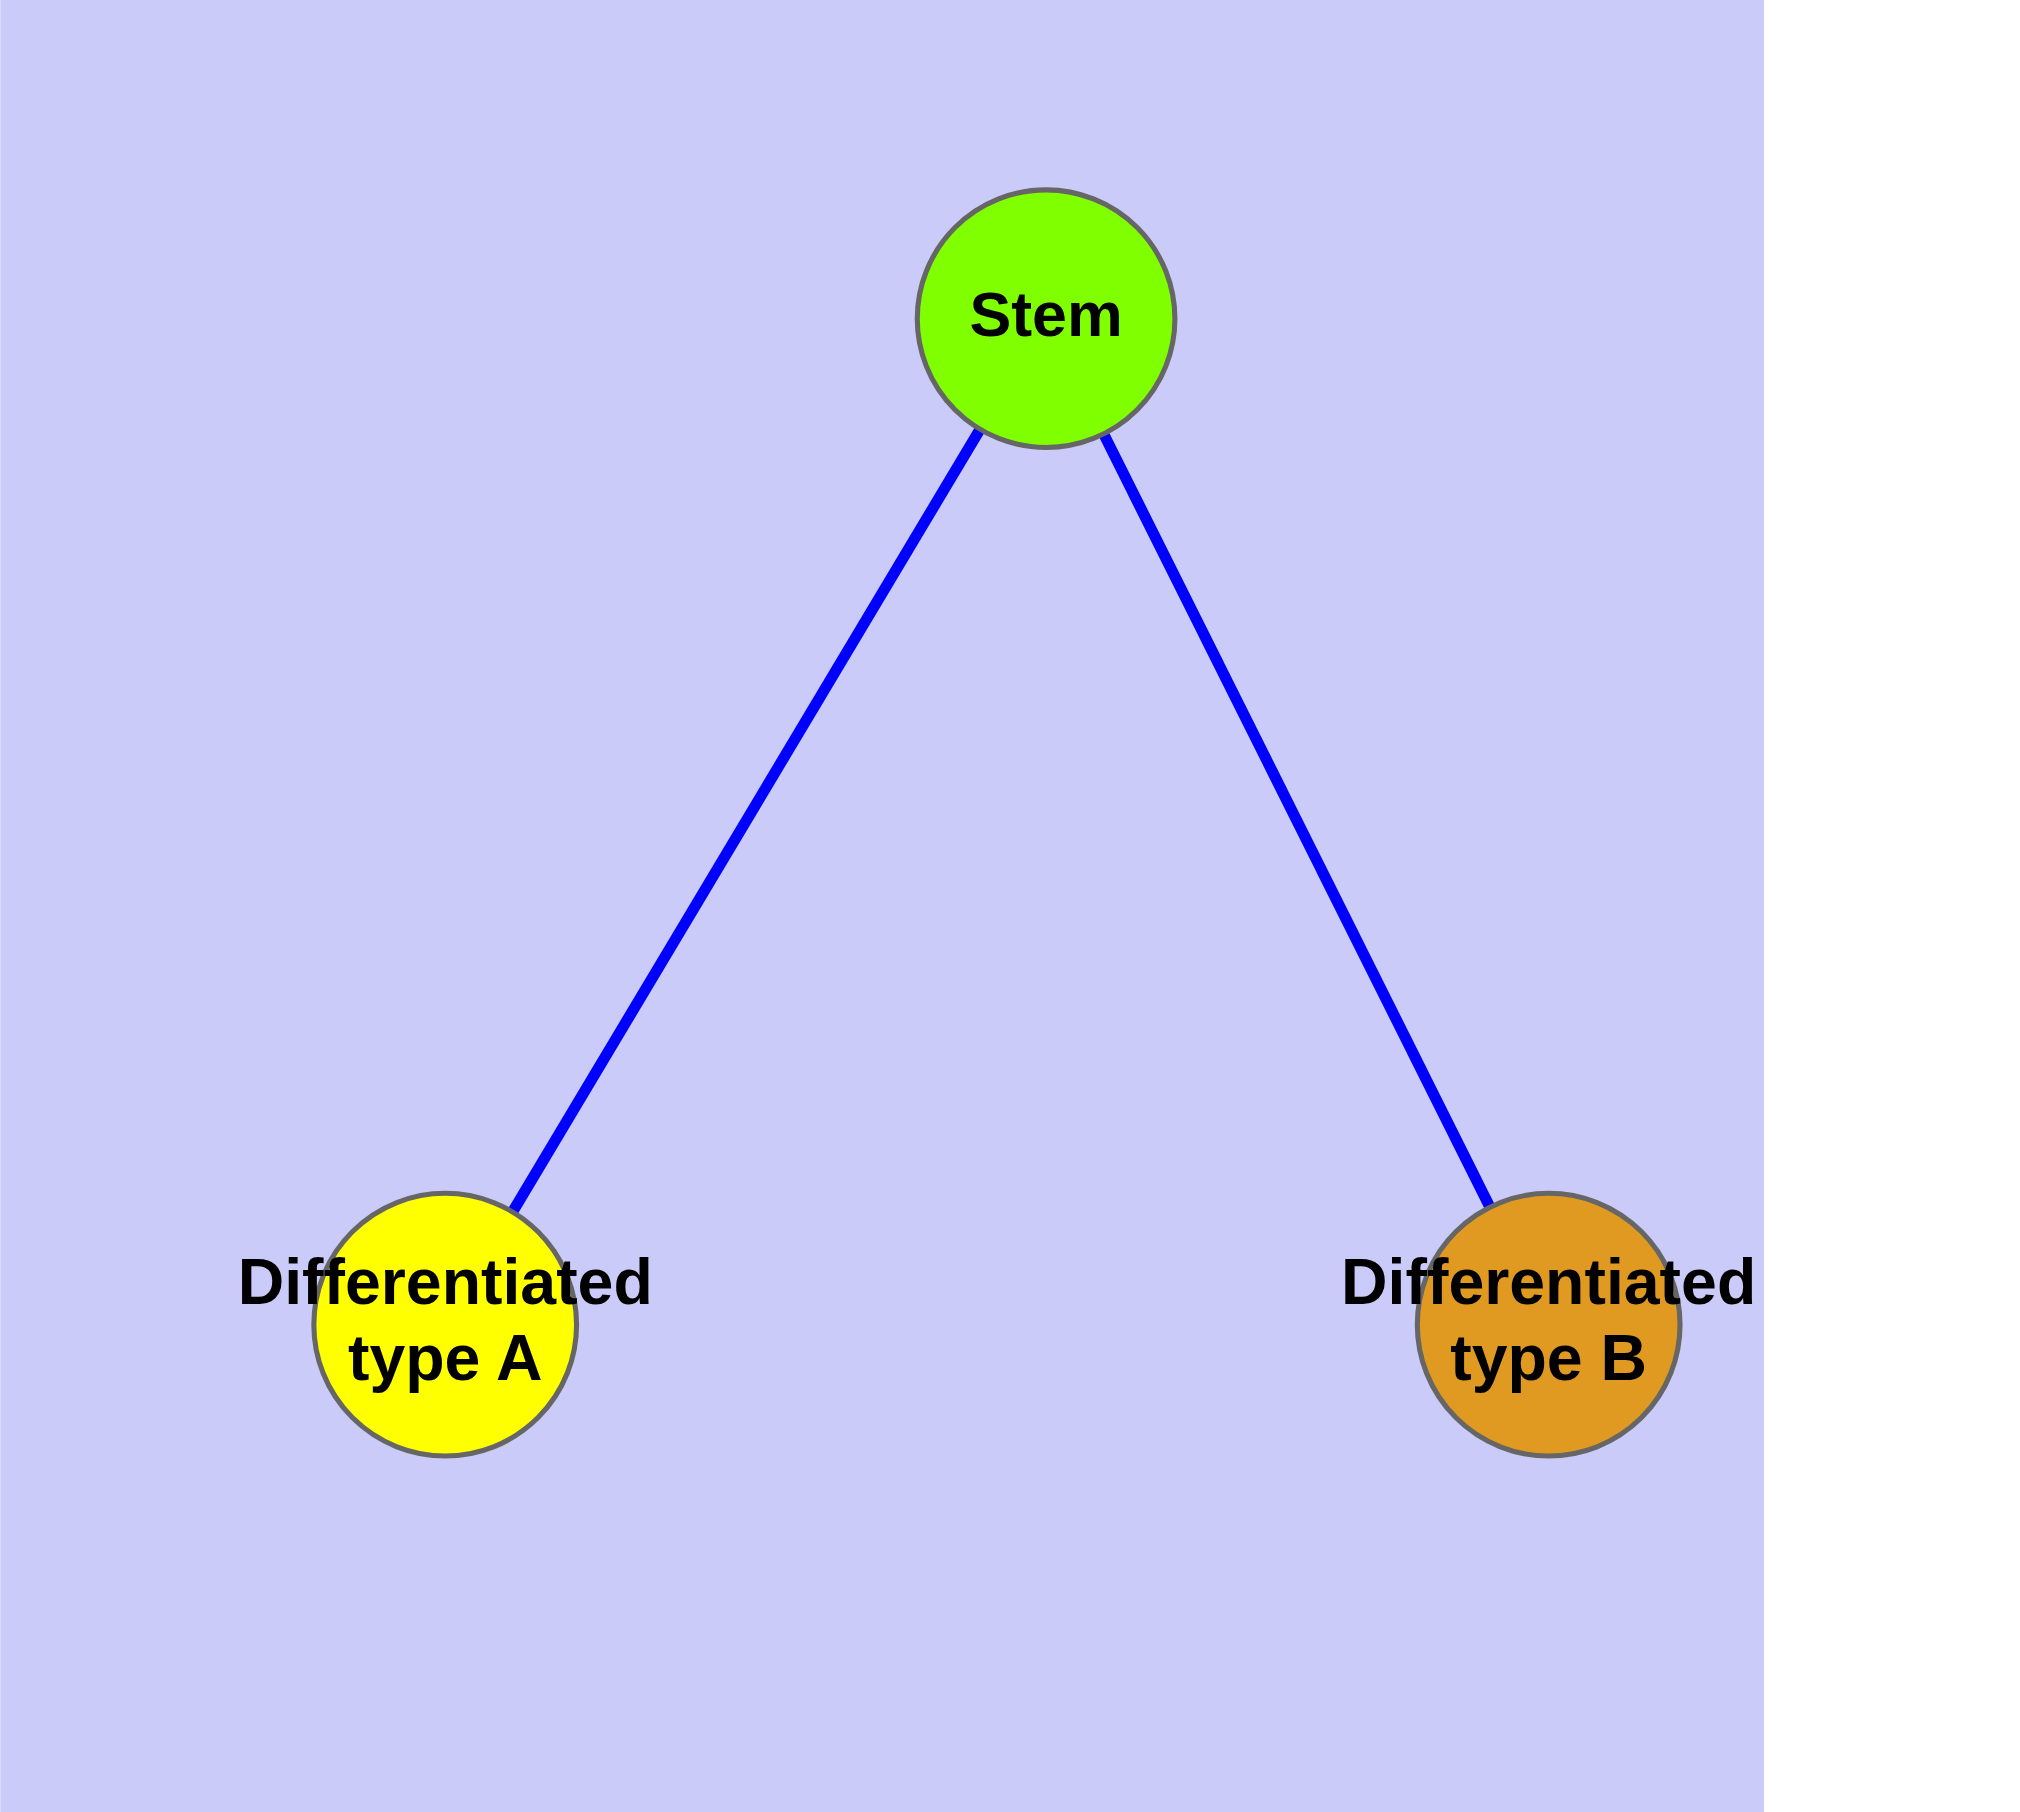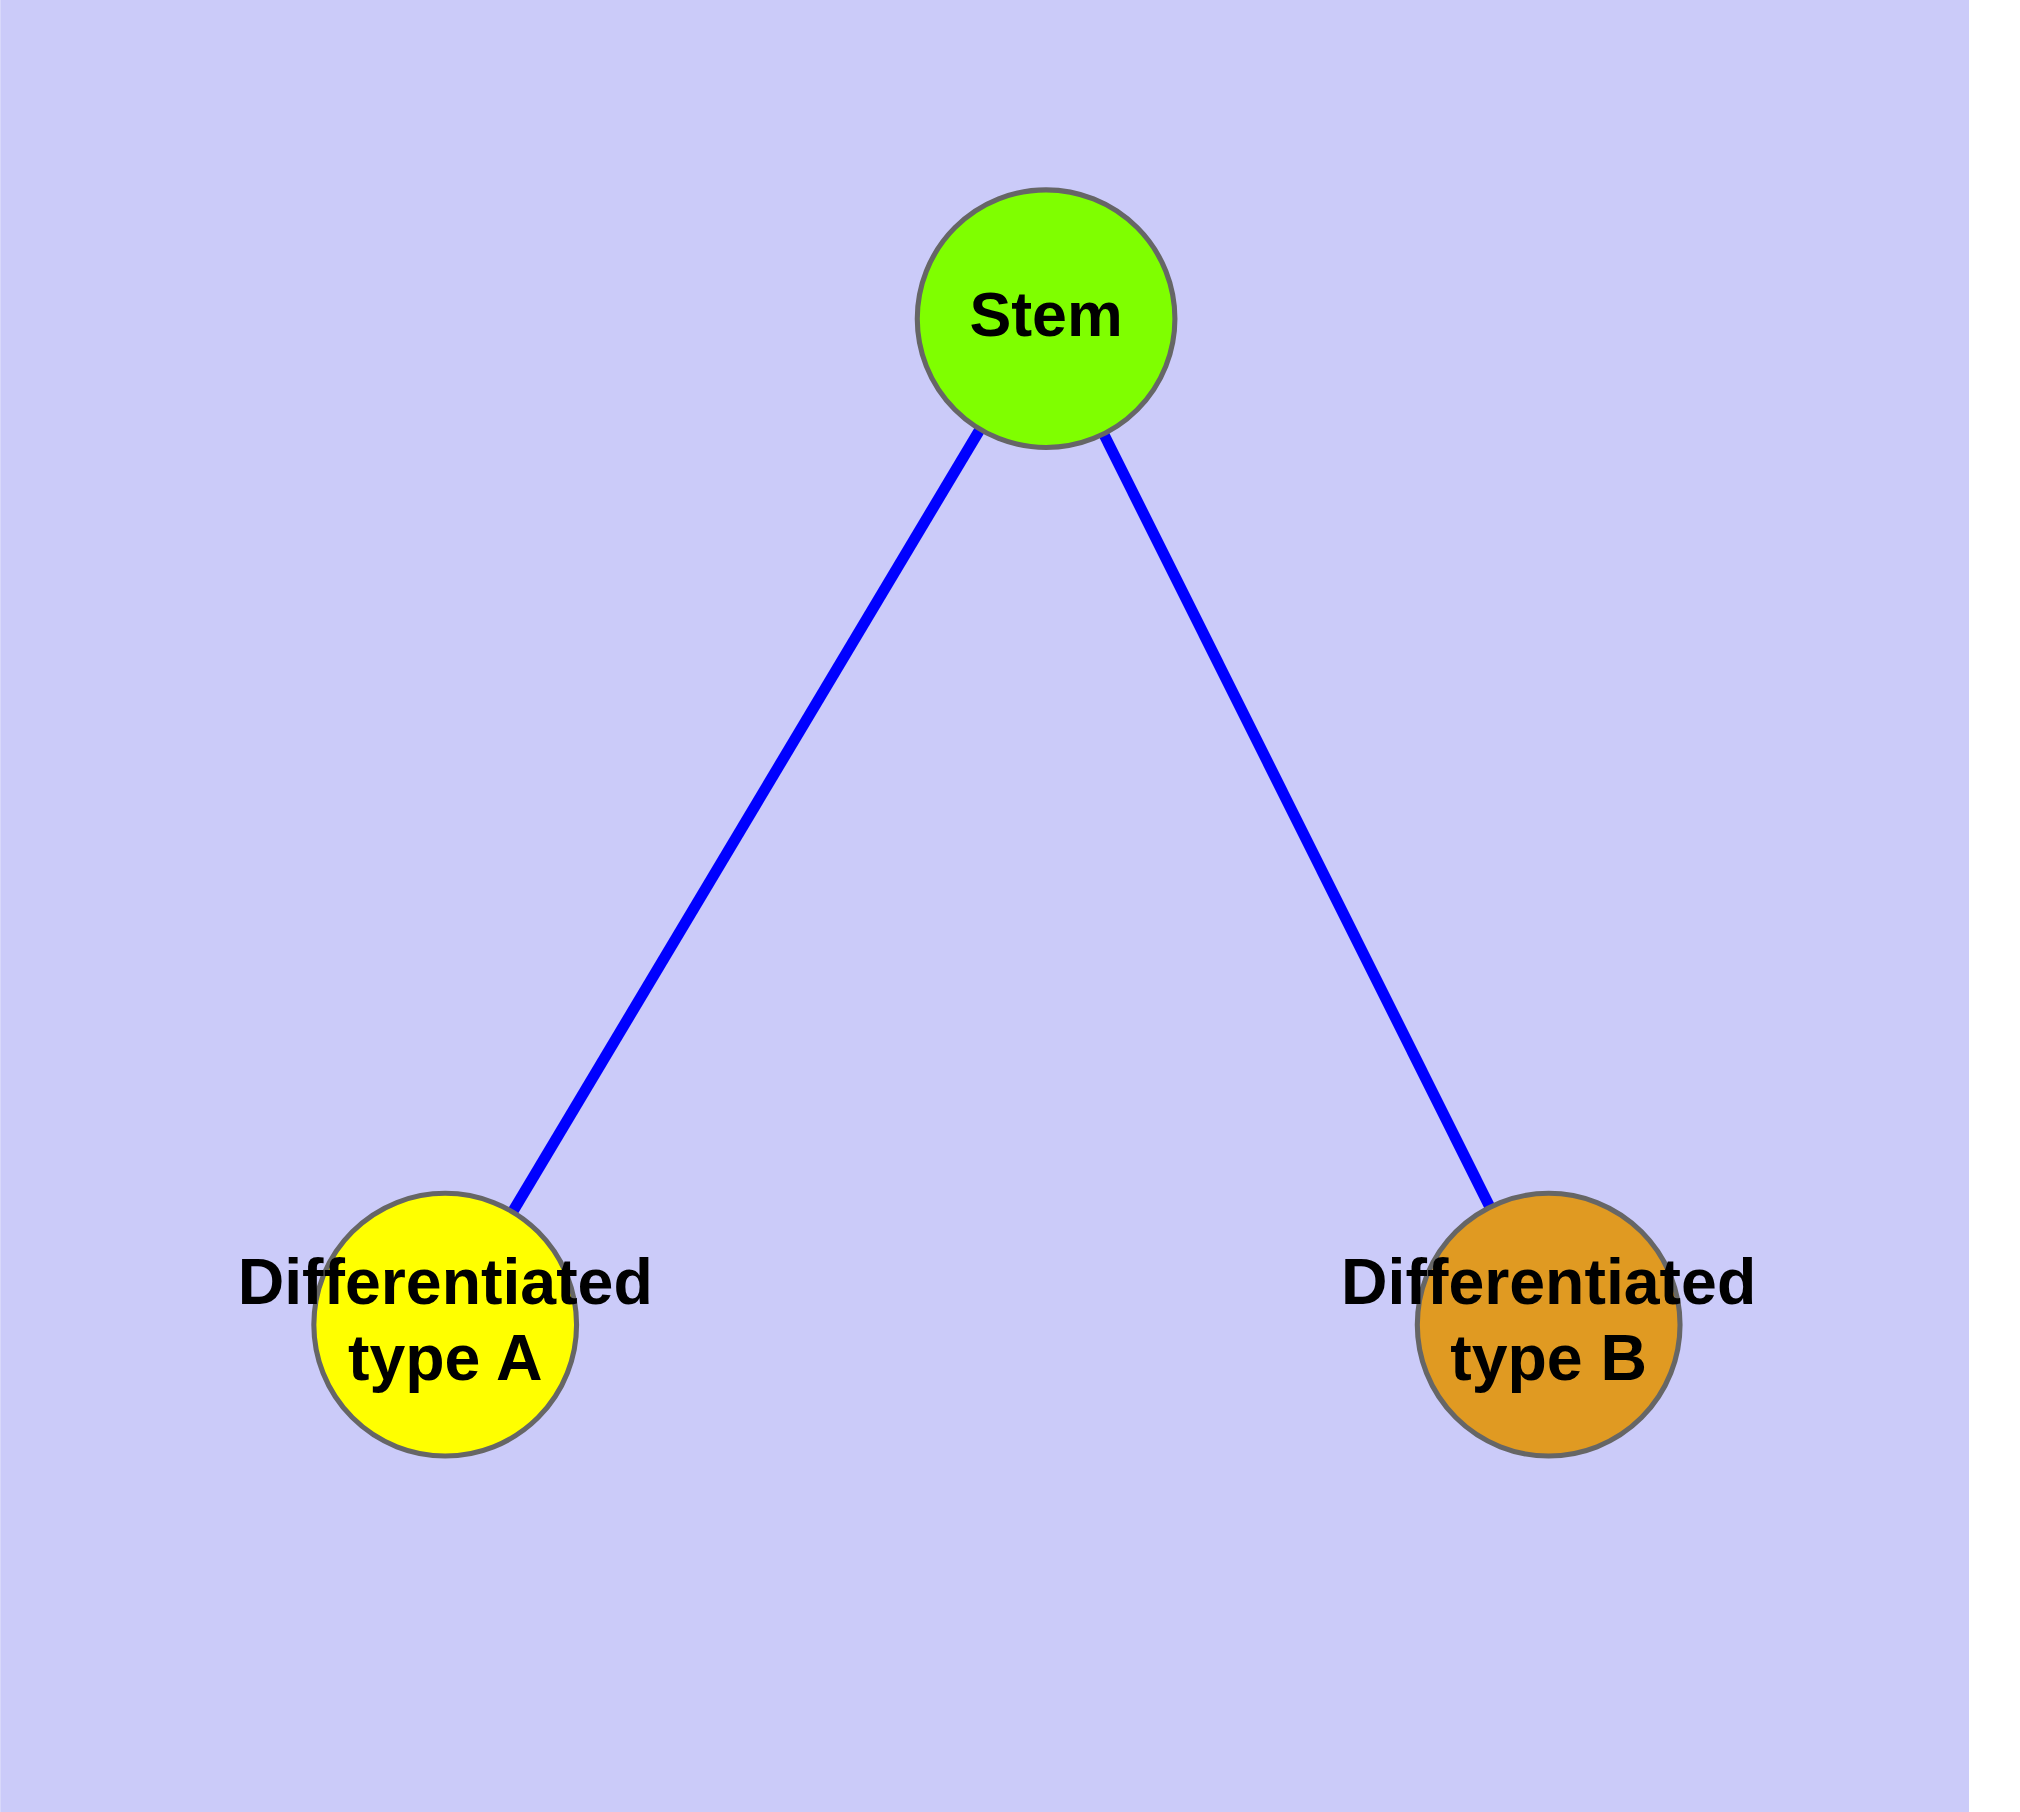--- a/index.html
+++ b/index.html
@@ -35,21 +35,21 @@
   .node-label-root {
     font-size: 74px;
   }
   .node-label-leaf {
     font-size: 76px;
   }
 </style>
 </head>
 <body>
 
-<div id="canvas" style="width: 1969px; height: 1812px;">
+<div id="canvas" style="width: 1764px; height: 1812px;">
   <svg id="graph-svg" viewBox="0 0 2384 2138" xmlns="http://www.w3.org/2000/svg" style="width: 2021px; height: 1812px;">
 
     <rect id="bg-rect" x="0" y="0" width="2384" height="2138" fill="#cbcbf9"></rect>
 
     <g id="edges-layer">
         <line x1="1157.0810577053435" y1="504.7768469728595" x2="603.4573211405498" y2="1431.6476160876832" stroke="#0000ff" stroke-width="13" stroke-linecap="butt"></line>
         <line x1="1301.0368167514446" y1="510.18668041140756" x2="1758.6224469135266" y2="1426.1295859803643" stroke="#0000ff" stroke-width="13" stroke-linecap="butt"></line>
       </g>
     <g id="nodes-layer">
         <g>

